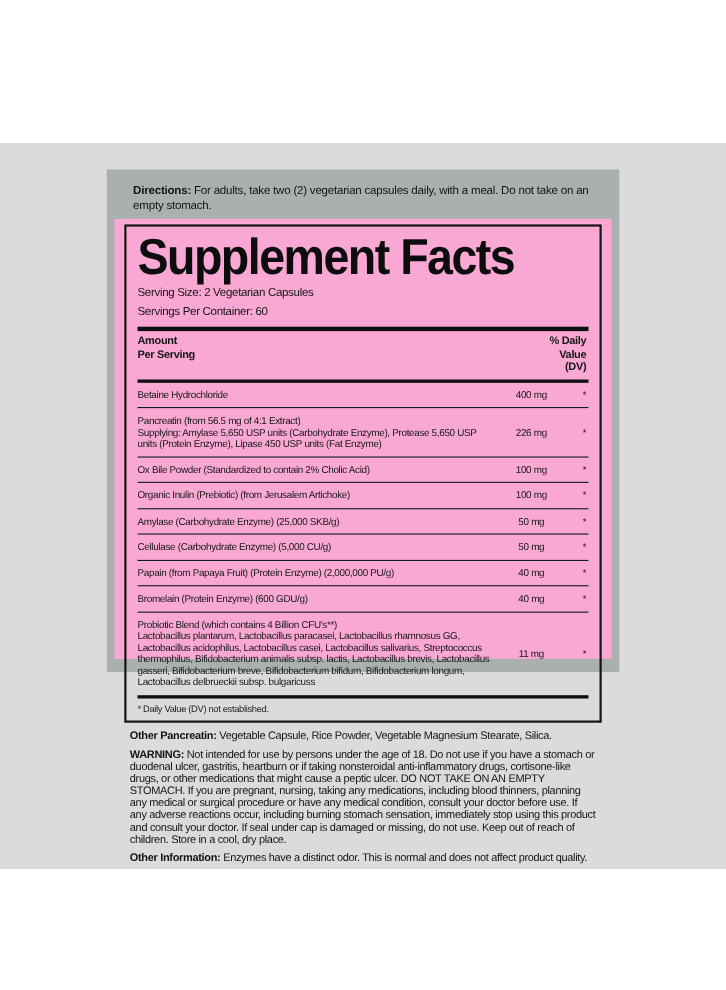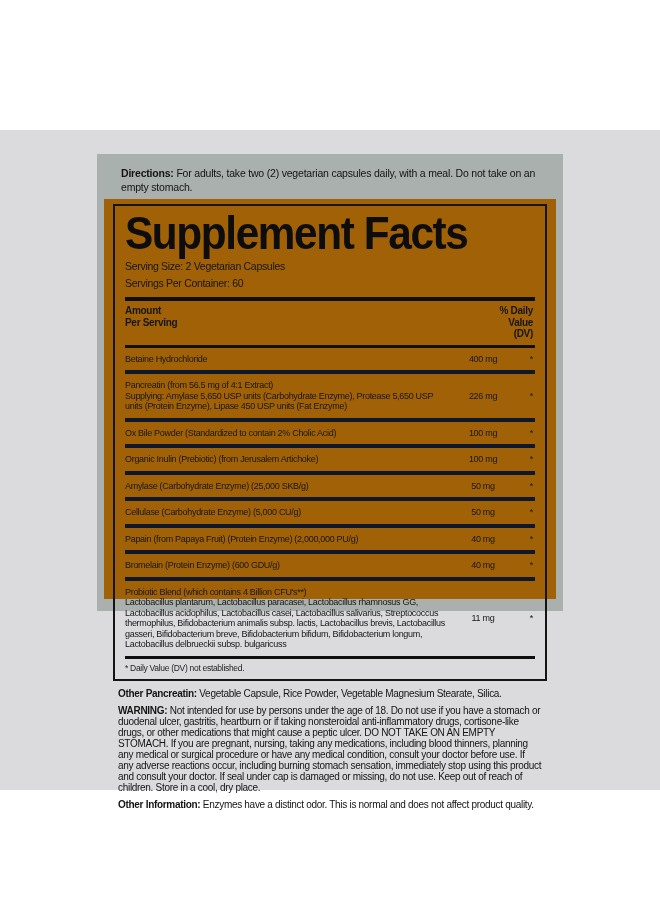--- a/index.html
+++ b/index.html
@@ -4,33 +4,33 @@
 <style>
   html,body{margin:0;padding:0;}
   body{
     width:660px;height:900px;position:relative;background:#ffffff;
     font-family:"Liberation Sans",sans-serif;color:#161616;overflow:hidden;
   }
   .band{position:absolute;left:0;top:130px;width:660px;height:660px;background:#dbdbde;}
   .card{position:absolute;left:97px;top:154px;width:466px;height:457px;background:#aab0ae;}
   .directions{margin:12px 24px 0;font-size:10.5px;line-height:14px;letter-spacing:-0.2px;color:#141414;}
   .directions b{letter-spacing:-0.2px;}
-  .white-panel{position:absolute;left:7px;right:7px;top:45px;bottom:12px;background:#a16207;}
+  .white-panel{position:absolute;left:7px;right:7px;top:45px;bottom:12px;background:#f9a8d4;}
   .facts-box{margin:5px 9px 0;border:2px solid #151515;padding:6px 10px 4px;letter-spacing:-0.3px;}
   .facts-title{font-size:46px;line-height:42px;font-weight:bold;letter-spacing:-1.5px;transform:scaleX(0.92);transform-origin:left center;white-space:nowrap;margin-top:0;color:#0d0d0d;}
   .serv{font-size:10.5px;line-height:13px;margin-top:6px;}
   .serv2{font-size:10.5px;line-height:13px;margin-top:4px;}
   .bar-heavy{height:4px;background:#0f0f0f;margin-top:7px;}
   .bar-med{height:3px;background:#0f0f0f;}
   .thead{display:flex;padding:4px 0 5px;gap:28px;}
   .thead .h-left{flex:1;font-weight:bold;font-size:10px;line-height:11.5px;white-space:pre-line;}
   .thead .h-right{width:120px;font-weight:bold;font-size:10px;line-height:11.5px;white-space:pre-line;text-align:right;padding-right:2px;}
   .rows{}
   .row{display:flex;padding:6px 0;}
-  .row + .row{border-top:4px solid #0f172a;}
+  .row + .row{border-top:1px solid #0f172a;}
   .row .name{flex:1;font-size:9px;line-height:10.5px;white-space:pre-line;padding-right:6px;}
   .row .amt{width:56px;font-size:9px;display:flex;align-items:center;justify-content:center;}
   .row .dv{width:22px;font-size:9px;display:flex;align-items:center;justify-content:flex-end;padding-right:2px;}
   .footnote{font-size:8.5px;padding:4px 0 2px;color:#1c1c1c;}
   .para{margin:6px 14px 0;font-size:10px;line-height:11px;letter-spacing:-0.3px;color:#141414;}
   .para b{letter-spacing:-0.3px;}
   .para.first{margin-top:7px;}
 </style>
 </head>
 <body>

